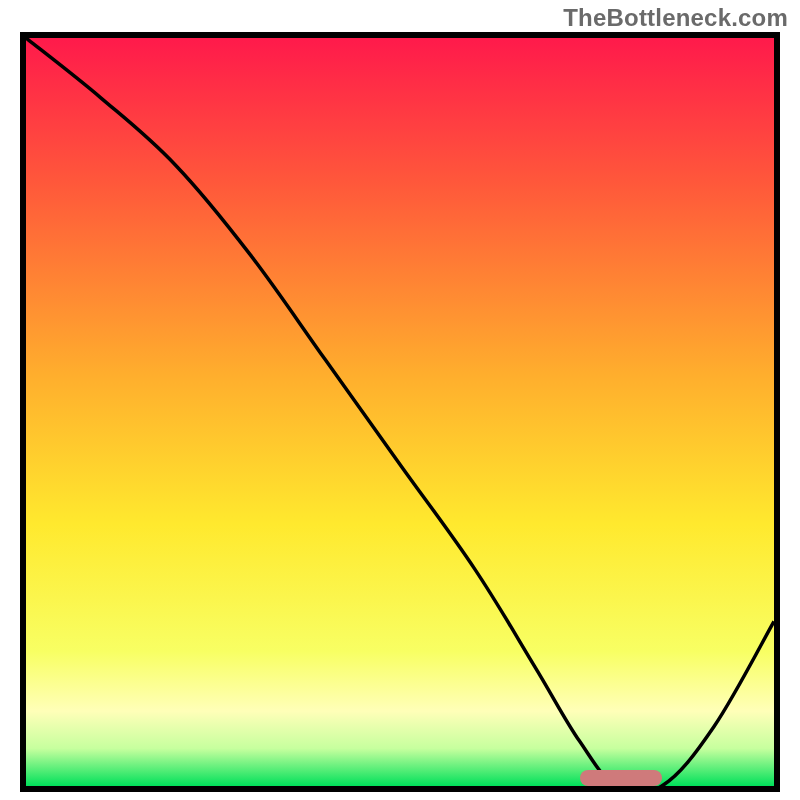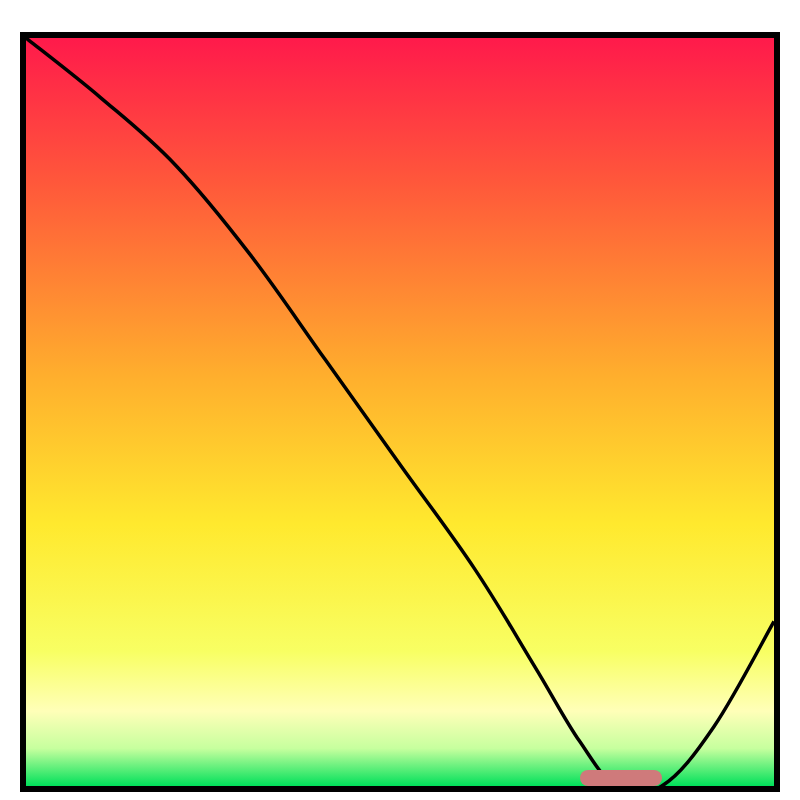--- a/index.html
+++ b/index.html
@@ -53,20 +53,21 @@
     position: absolute;
     height: 16px;
     border-radius: 8px;
     background: #cf7a7b;
   }
 </style>
 </head>
 <body>
 
 <div class="container">
+  <div class="watermark">TheBottleneck.com</div>
 
   <div class="plot-area">
     <svg class="gradient-bg" viewBox="0 0 748 748" preserveAspectRatio="none">
       <defs>
         <linearGradient id="bg-grad" x1="0" y1="0" x2="0" y2="1">
             <stop offset="0.0%" stop-color="#ff1a4b"></stop>
             <stop offset="20.0%" stop-color="#ff5a3a"></stop>
             <stop offset="45.0%" stop-color="#ffae2d"></stop>
             <stop offset="65.0%" stop-color="#ffe92e"></stop>
             <stop offset="82.0%" stop-color="#f8ff63"></stop>

